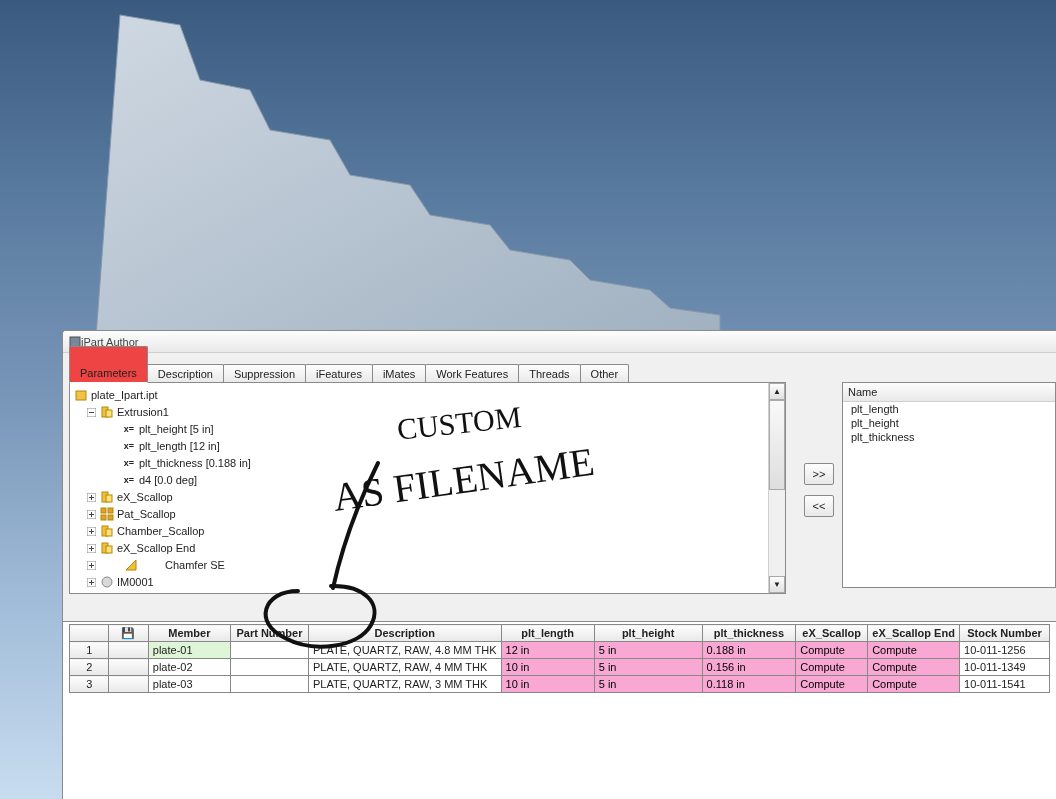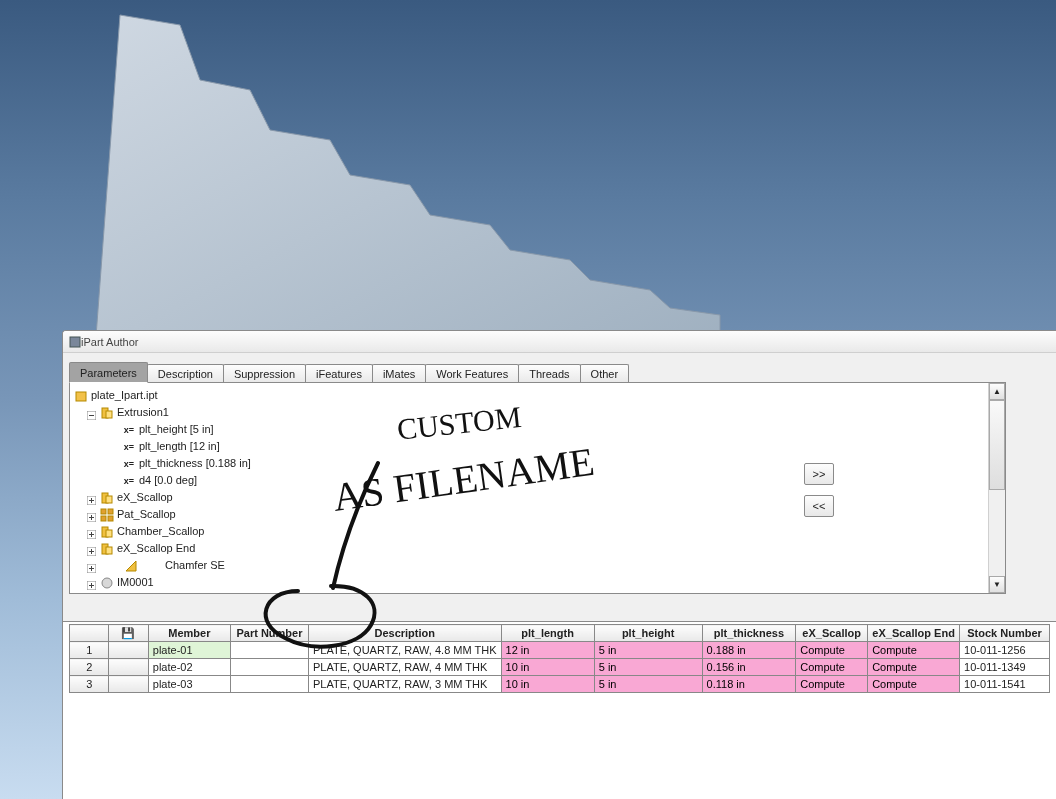--- a/index.html
+++ b/index.html
@@ -77,43 +77,43 @@
     border-bottom: none;
     background: linear-gradient(#fdfdfd,#e8e8e8);
     font-size: 11px;
     margin-right: -1px;
     border-radius: 2px 2px 0 0;
     position: relative;
     top: 1px;
     cursor: pointer;
   }
   .tab.active {
-    background: #a3a3a3;
+    background: #ef4444;
     z-index: 2;
     top: 1px;
-    padding-top: 4px;
+    padding-top: 20px;
     border-bottom: 1px solid #fff;
   }
   .tabContent {
     border: 1px solid #8a8a8a;
     background: #fff;
     flex: 1;
     display: flex;
     position: relative;
   }
   .tree {
     flex: 1;
     overflow: hidden;
     padding: 3px 2px;
     font-size: 11px;
     line-height: 16px;
   }
   .treeRow {
     display: flex;
-    align-items: flex-end;
+    align-items: center;
     height: 17px;
     white-space: nowrap;
   }
   .expander {
     width: 11px;
     height: 11px;
     display: inline-block;
     margin-right: 3px;
     text-align: center;
     font-size: 10px;
@@ -407,20 +407,30 @@
             <div class="scrollbtn">▲</div>
             <div class="scrollthumb" style="flex:0 0 90px"></div>
             <div style="flex:1"></div>
             <div class="scrollbtn">▼</div>
           </div>
         </div>
       </div>
 
       <div style="width:44px"></div>
 
+      <div class="sideCol">
+        <div class="nameBox">
+          <div class="nameHeader">Name</div>
+          <div id="nameItems">
+              <div class="item">plt_length</div>
+              <div class="item">plt_height</div>
+              <div class="item">plt_thickness</div>
+            </div>
+        </div>
+      </div>
 
     </div>
 
     <div class="moveBtns">
       <div class="moveBtn">&gt;&gt;</div>
       <div class="moveBtn">&lt;&lt;</div>
     </div>
 
     <svg class="annotation" style="left:140px; top:40px; width:500px; height:260px" viewBox="0 0 500 260">
       <g stroke="#111" stroke-width="4" fill="none" stroke-linecap="round" stroke-linejoin="round">

